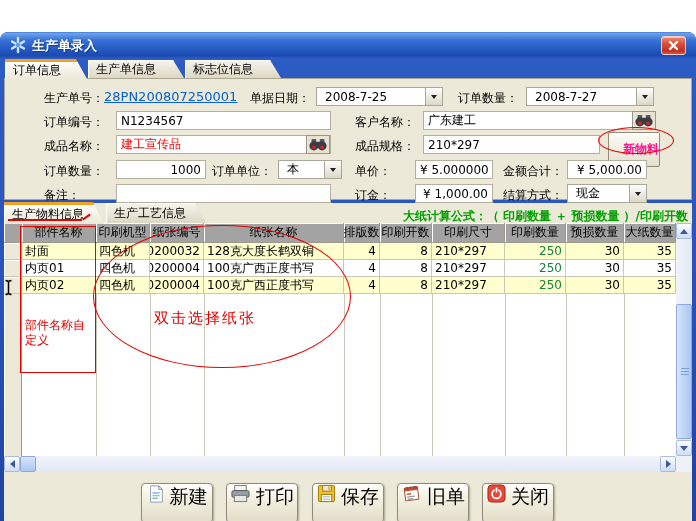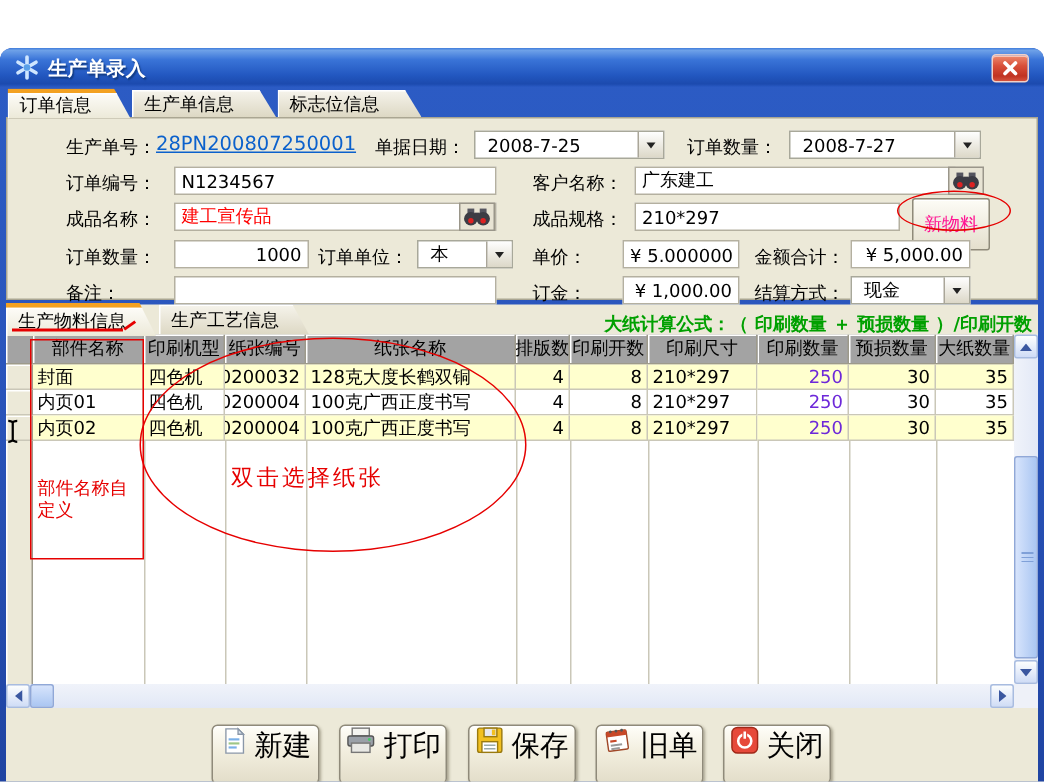--- a/index.html
+++ b/index.html
@@ -44,33 +44,33 @@
   .inp.red { color:#ff0000; }
   .link-val { position:absolute; color:#0b61cc; text-decoration:underline; font-size:13px; white-space:nowrap; cursor:pointer; }
   .combo { position:absolute; height:19px; background:#fff; border:1px solid #a8a89a; display:flex;
     align-items:center; justify-content:space-between; padding-left:8px; }
   .combo-btn { width:17px; height:100%; border-left:1px solid #aaa699;
     background:linear-gradient(180deg,#fefefe,#dcd8c8); display:flex; align-items:center; justify-content:center; }
   .caret { width:0; height:0; border-left:3.5px solid transparent; border-right:3.5px solid transparent; border-top:4px solid #222; }
   .icon-btn { position:absolute; width:24px; height:19px; border:1px solid #9a968a; background:#e8e4d4;
     display:flex; align-items:center; justify-content:center; }
   .small-btn { position:absolute; height:35px; border:1px solid #8f8a7a; border-radius:2px;
-    background:linear-gradient(180deg,#fdfcf6,#e4dfcd); display:flex; align-items:center; justify-content:center;
-    font-weight:normal; color:#ff1493; box-shadow:inset 0 1px 0 #fff; }
+    background:linear-gradient(180deg,#fdfcf6,#e4dfcd); display:flex; align-items:center; justify-content:flex-end;
+    font-weight:bold; color:#ff1493; box-shadow:inset 0 1px 0 #fff; }
 
   
   .grid-wrap { position:absolute; left:4px; top:191px; width:672px; height:233px; background:#fff; overflow:hidden; }
   .grid-row, .grid-head { display:grid; grid-template-columns:18px 74px 54px 54px 140px 36px 52px 73px 61px 58px 52px; }
   .th { height:20px; background:#a3a3a3; border-right:1px solid #9d9a8b; border-bottom:1px solid #9d9a8b;
     box-shadow:inset 1px 1px 0 #fff; display:flex; align-items:center; justify-content:center;
     overflow:hidden; white-space:nowrap; }
   .td { height:17px; border-right:1px solid #cac7b8; border-bottom:1px solid #cac7b8; display:flex;
     align-items:center; padding:0 3px; overflow:hidden; white-space:nowrap; }
   .td.rt { justify-content:flex-end; }
-  .td.qty { color:#6d28d9; justify-content:flex-end; }
+  .td.qty { color:#15803d; justify-content:flex-end; }
   .sel { height:17px; background:#ece9d8; border-right:1px solid #9d9a8b; border-bottom:1px solid #cac7b8;
     box-shadow:inset 1px 1px 0 #fff; }
   .row-y .td { background:#ffffce; }
   .row-w .td { background:#ffffff; }
   .sel-strip { position:absolute; left:4px; top:262px; width:18px; height:162px; background:#ece9d8;
     border-right:1px solid #9d9a8b; box-shadow:inset 1px 0 0 #fff; }
   .vline { position:absolute; top:262px; width:1px; height:162px; background:#cac7b8; }
 
   
   .vscroll { position:absolute; left:676px; top:191px; width:16px; height:233px; background:linear-gradient(90deg,#f0f3fa,#e2e8f6); }

